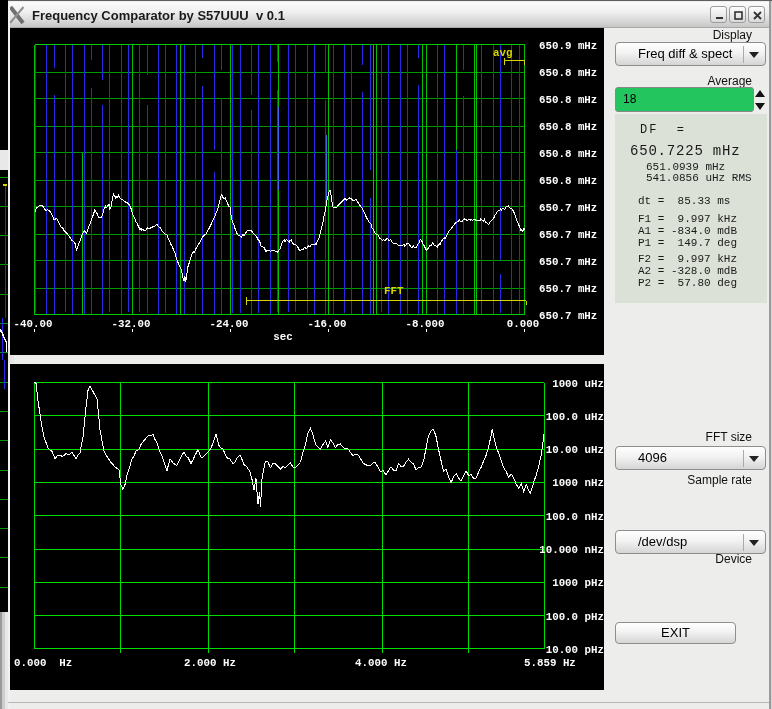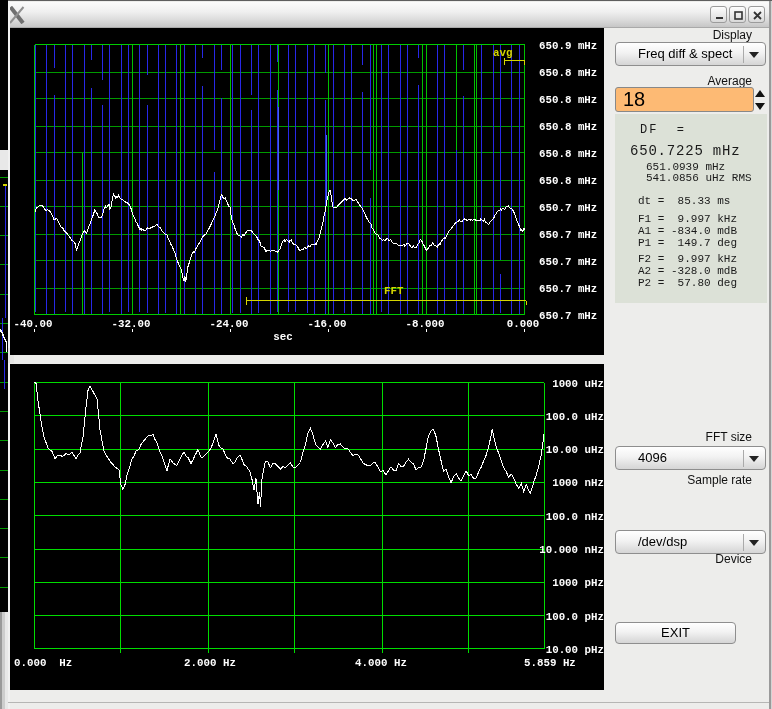--- a/index.html
+++ b/index.html
@@ -16,40 +16,41 @@
 #xlogo { position:absolute; left:0px; top:4px; }
 #leftborder { position:absolute; left:8px; top:1px; width:2px; height:708px; background:#f1f1f1; }
 #plotsvg { position:absolute; left:0; top:0; transform:translateZ(0); }
 .lbl { position:absolute; font-size:12px; color:#111; text-align:right; width:148px; left:604px; }
 .combo { position:absolute; left:615px; width:151px; height:24px; border:1px solid #8e8e8e; border-radius:4px;
   background:linear-gradient(to bottom,#ffffff 0%,#f2f2f2 45%,#e2e2e2 75%,#d5d5d5 100%);
   font-size:13px; color:#000; line-height:22px; padding-left:22px; }
 .combo .sep { position:absolute; right:21px; top:3px; width:1px; height:17px; background:#aaaaaa; }
 .combo .arr { position:absolute; right:6px; top:9px; width:0; height:0;
   border-left:5px solid transparent; border-right:5px solid transparent; border-top:6px solid #222; }
-#avgin { position:absolute; left:615px; top:87px; width:139px; height:25px; background:#fdba74;
-  border:1px solid #888; border-radius:3px; font-size:20px; color:#000; line-height:23px; padding-left:7px; }
+#avgin { position:absolute; left:615px; top:87px; width:139px; height:25px; background:#22c55e;
+  border:1px solid #888; border-radius:3px; font-size:12px; color:#000; line-height:23px; padding-left:7px; }
 .spin { position:absolute; left:755px; width:0; height:0; border-left:5px solid transparent; border-right:5px solid transparent; }
 #infopanel { position:absolute; left:615px; top:114px; width:152px; height:189px; background:#dce1d7; }
 #exitbtn { position:absolute; left:615px; top:622px; width:121px; height:22px; border:1px solid #8e8e8e; border-radius:4px;
   background:linear-gradient(to bottom,#ffffff 0%,#f2f2f2 45%,#e2e2e2 75%,#d5d5d5 100%);
   font-size:13px; color:#000; text-align:center; line-height:20px; }
 #bottombevel { position:absolute; left:8px; top:702px; width:764px; height:1px; background:#b6b6b4; }
 #rightedge { position:absolute; left:769px; top:1px; width:2px; height:708px; background:#9a9a9a; }
 #rightedge2 { position:absolute; left:771px; top:1px; width:1px; height:708px; background:#d4d4d4; }
 </style>
 </head>
 <body>
 <div id="root">
 <div id="win">
   <div id="titlebar">
     <svg id="xlogo" width="18" height="18" viewBox="0 0 18 18">
       <line x1="2.5" y1="1" x2="15" y2="17" stroke="#6f6f6f" stroke-width="4"></line>
       <line x1="15.5" y1="1" x2="2" y2="17" stroke="#8f8f8f" stroke-width="2"></line>
     </svg>
+    <div id="title">Frequency Comparator by S57UUU  v 0.1</div>
     <div class="wbtn" style="left:702px;">
           <svg width="13" height="13">
             <line x1="3" y1="9" x2="10" y2="9" stroke="#333" stroke-width="2"></line>
           </svg>
         </div>
     <div class="wbtn" style="left:721px;">
           <svg width="13" height="13">
             <rect x="3" y="3" width="7" height="7" fill="none" stroke="#333" stroke-width="1.6"></rect>
           </svg>
         </div>

